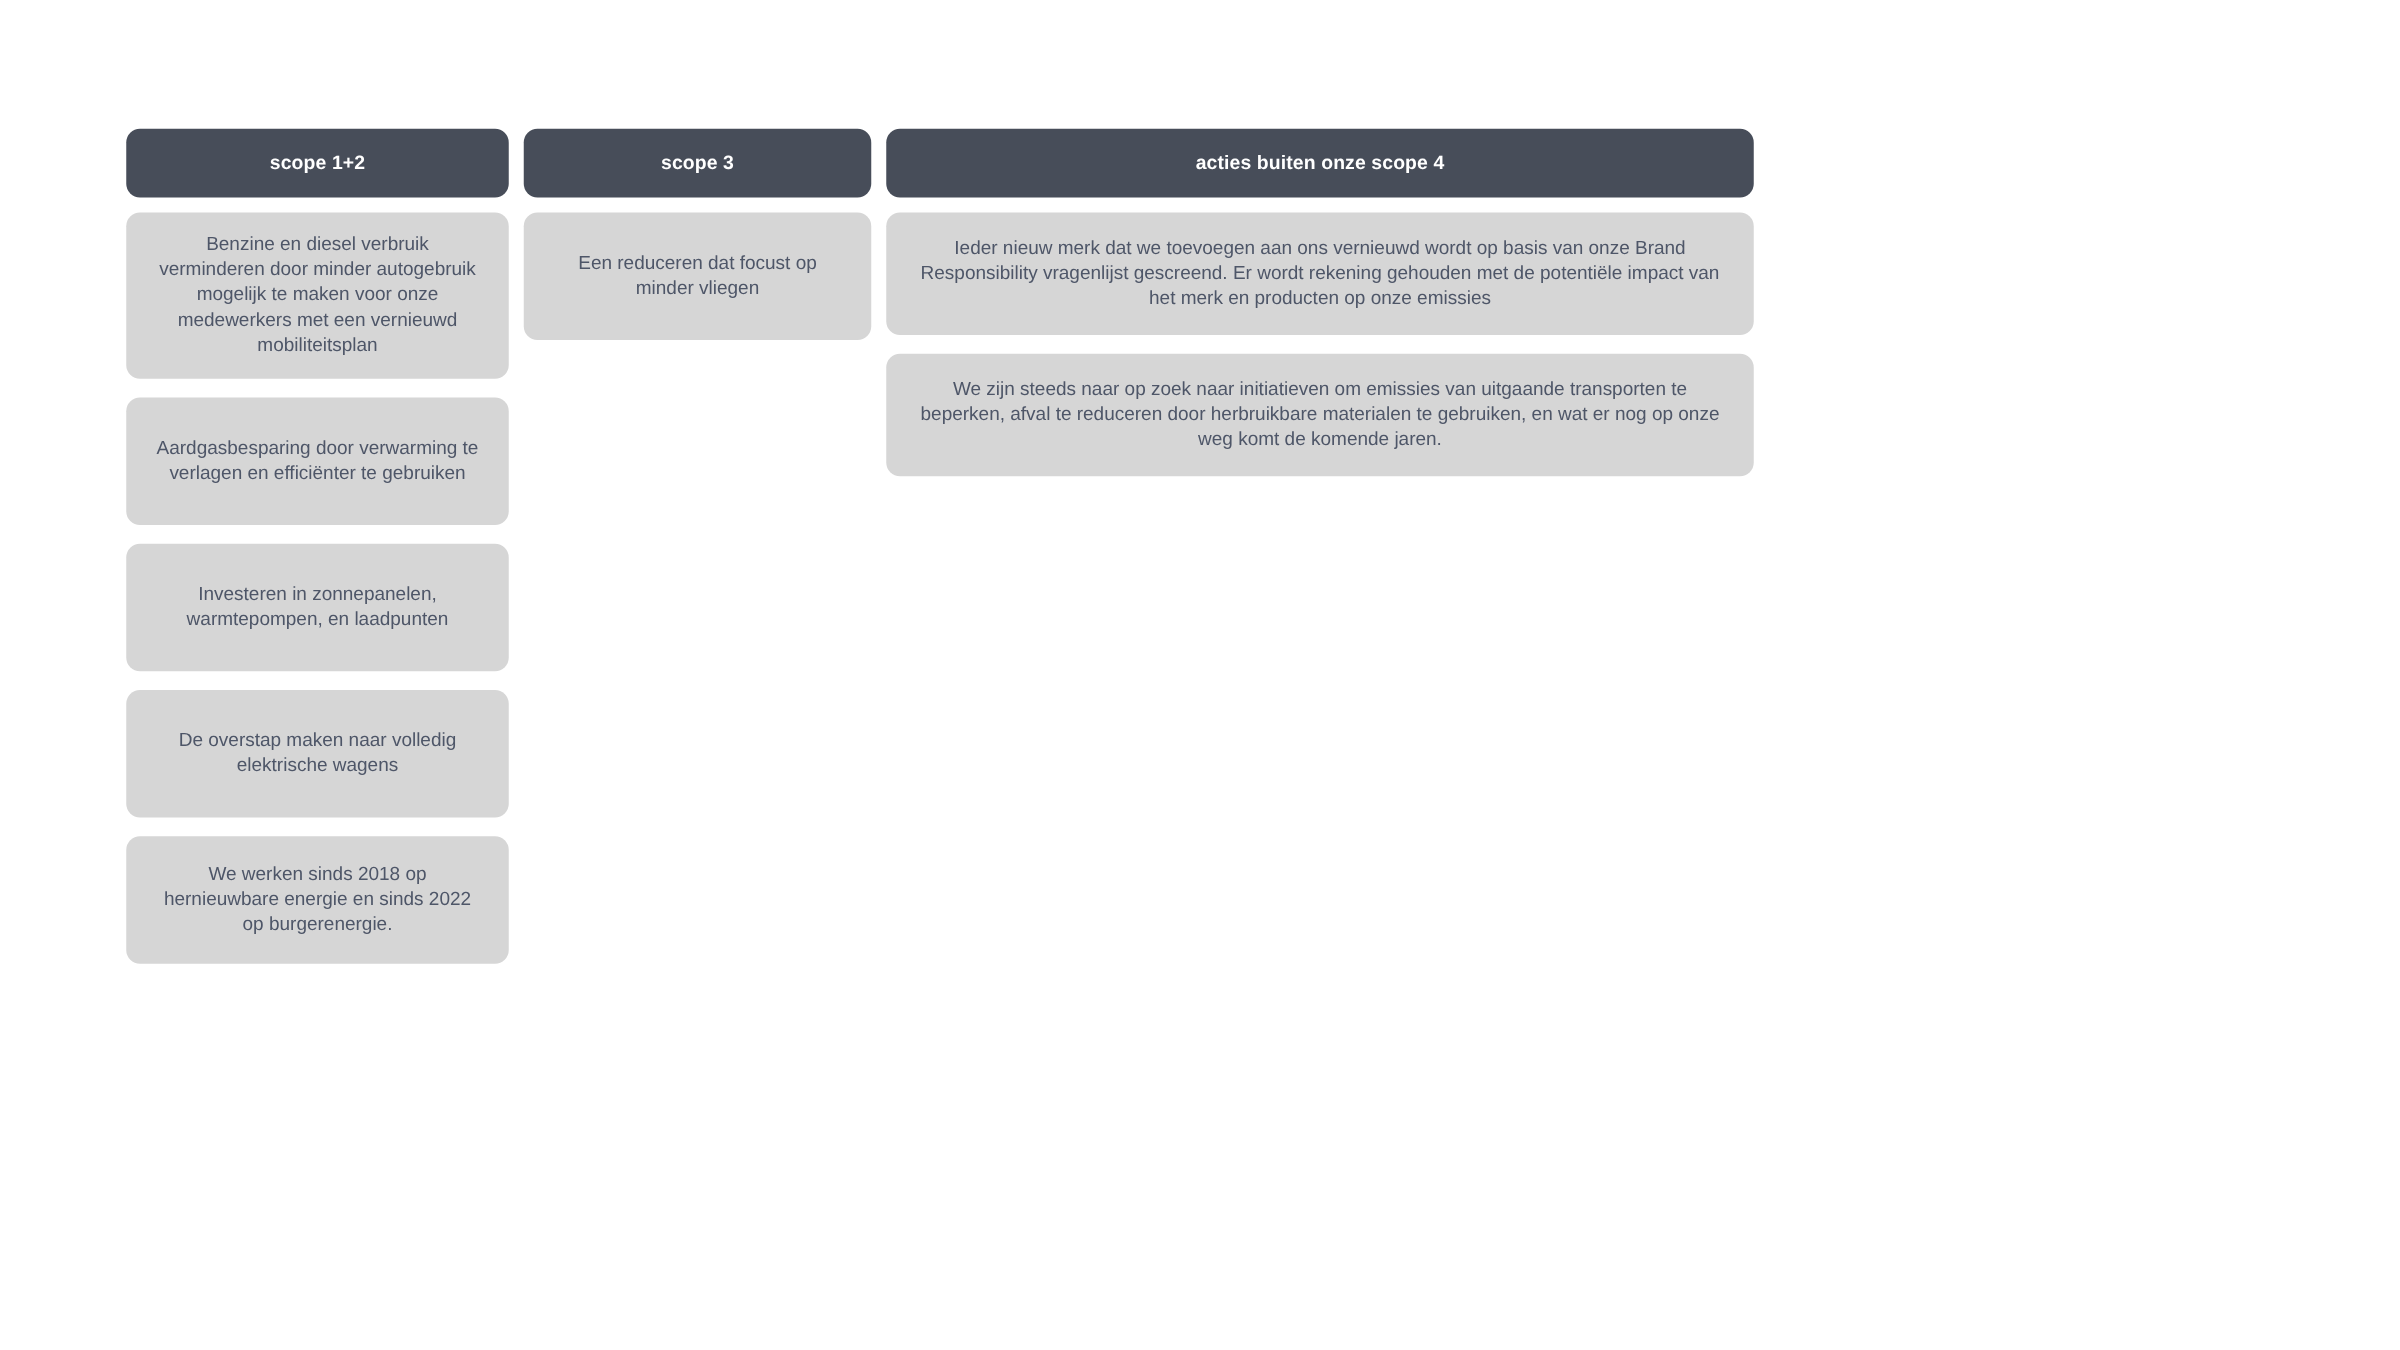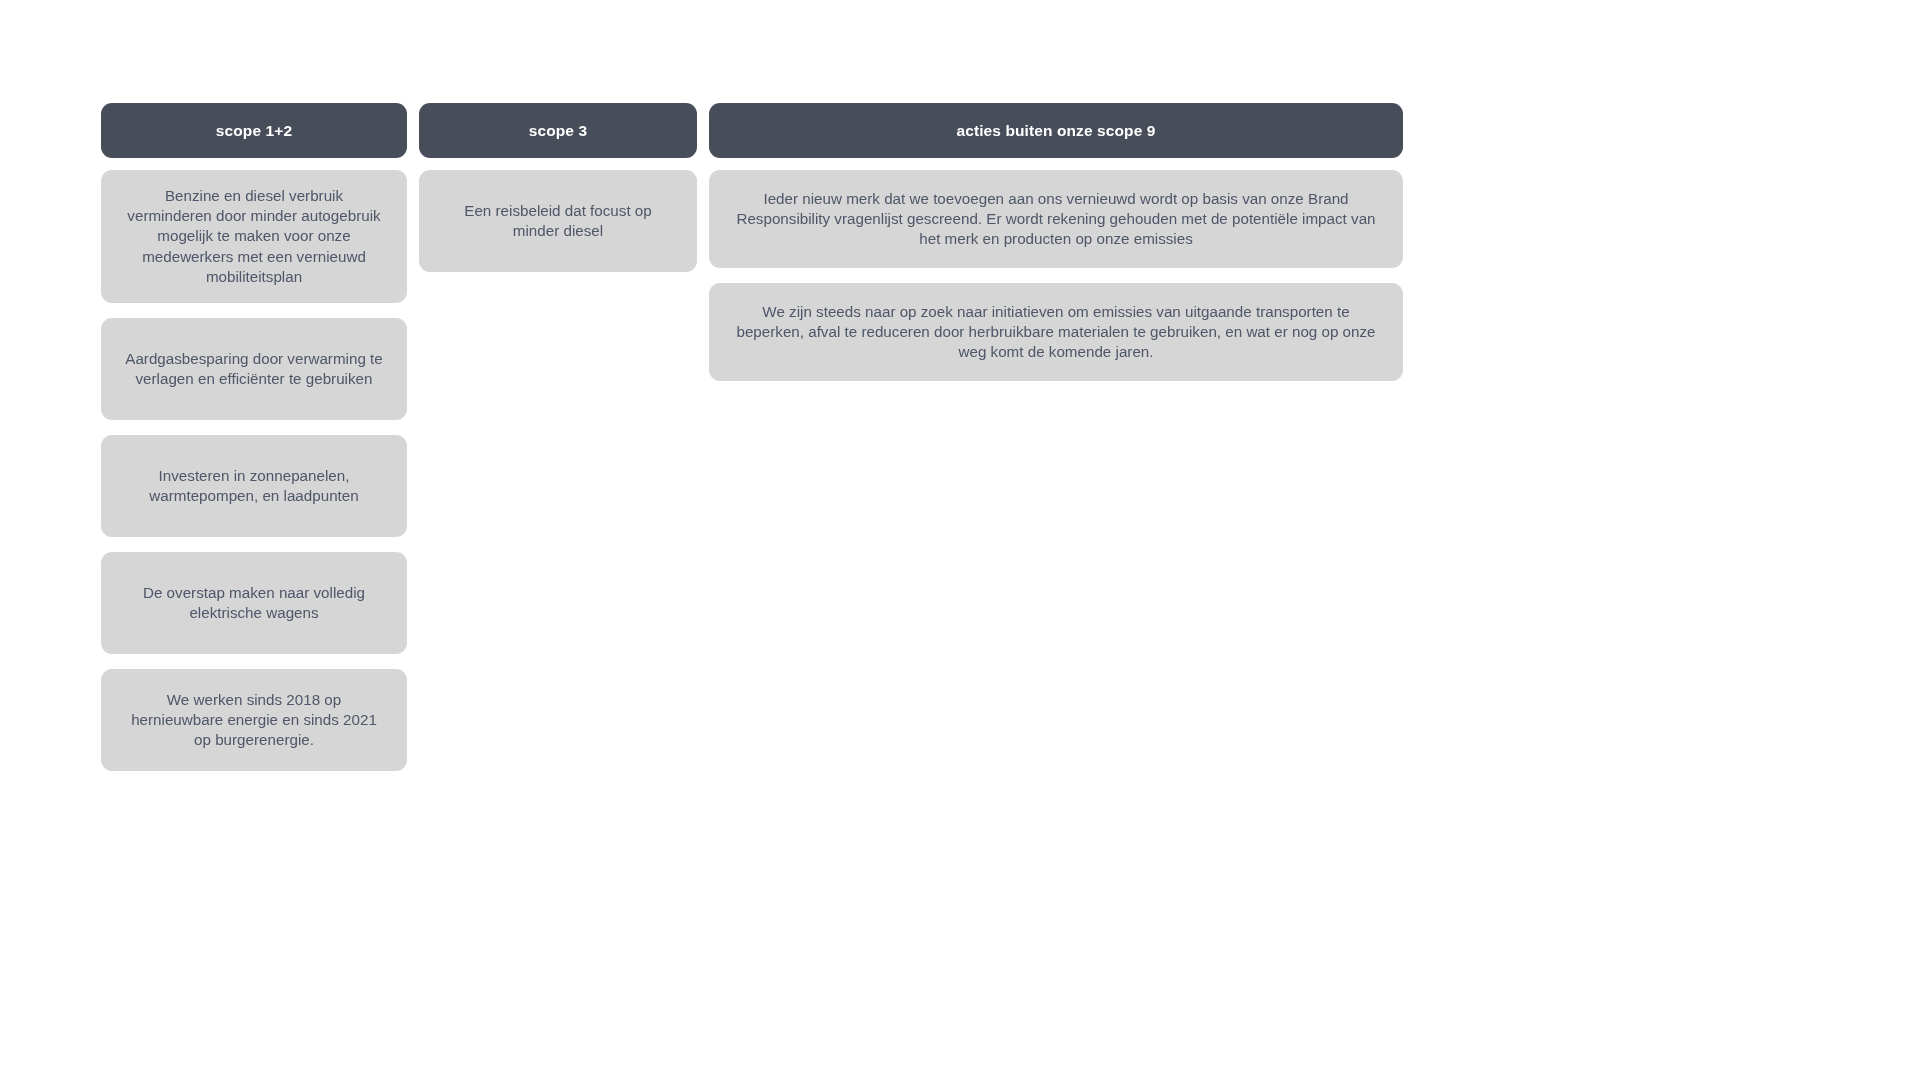--- a/index.html
+++ b/index.html
@@ -84,31 +84,31 @@
       <div class="card">
         <span class="card-text">Aardgasbesparing door verwarming te verlagen en efficiënter te gebruiken</span>
       </div>
       <div class="card">
         <span class="card-text">Investeren in zonnepanelen, warmtepompen, en laadpunten</span>
       </div>
       <div class="card">
         <span class="card-text">De overstap maken naar volledig elektrische wagens</span>
       </div>
       <div class="card">
-        <span class="card-text">We werken sinds 2018 op hernieuwbare energie en sinds 2021 op burgerenergie.</span>
+        <span class="card-text">We werken sinds 2018 op hernieuwbare energie en sinds 2022 op burgerenergie.</span>
       </div>
     </div>
     <div class="column col-1">
       <div class="col-header">scope 3</div>
       <div class="card">
-        <span class="card-text">Een reisbeleid dat focust op minder diesel</span>
+        <span class="card-text">Een reduceren dat focust op minder vliegen</span>
       </div>
     </div>
     <div class="column col-2">
-      <div class="col-header">acties buiten onze scope 9</div>
+      <div class="col-header">acties buiten onze scope 4</div>
       <div class="card">
         <span class="card-text">Ieder nieuw merk dat we toevoegen aan ons vernieuwd wordt op basis van onze Brand Responsibility vragenlijst gescreend. Er wordt rekening gehouden met de potentiële impact van het merk en producten op onze emissies</span>
       </div>
       <div class="card">
         <span class="card-text">We zijn steeds naar op zoek naar initiatieven om emissies van uitgaande transporten te beperken, afval te reduceren door herbruikbare materialen te gebruiken, en wat er nog op onze weg komt de komende jaren.</span>
       </div>
     </div>
   </div>
 
 </body></html>

